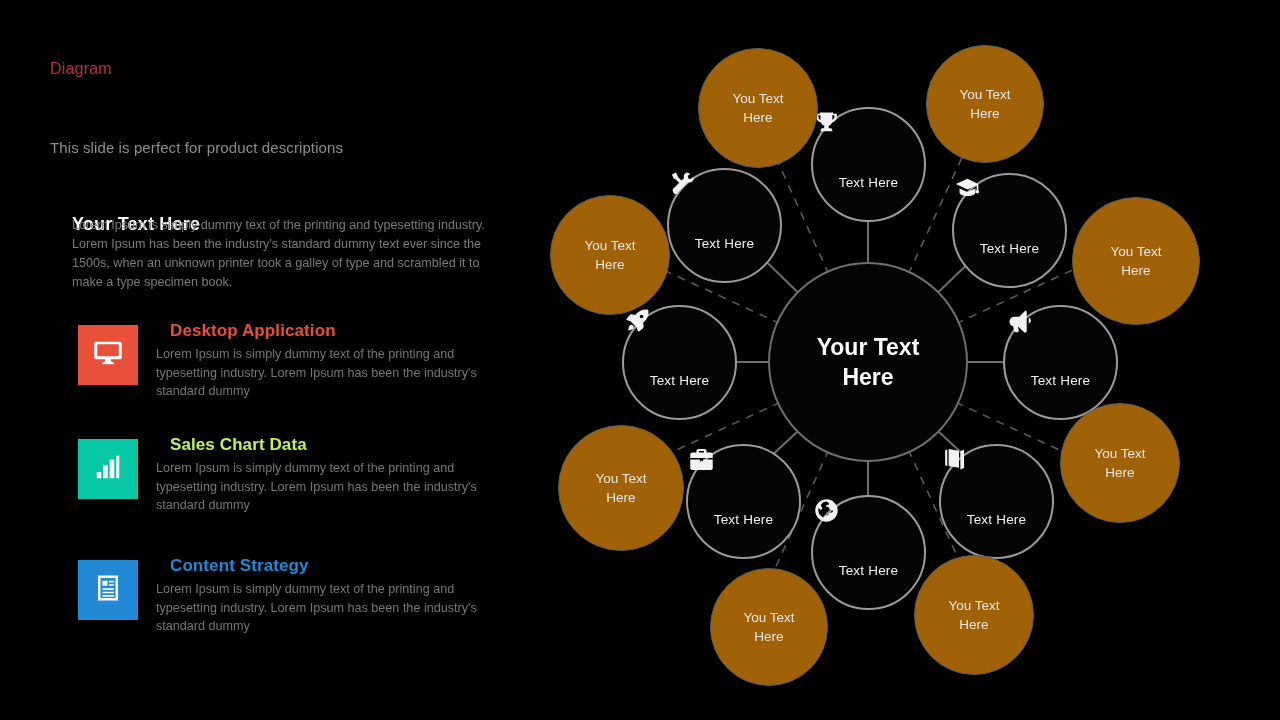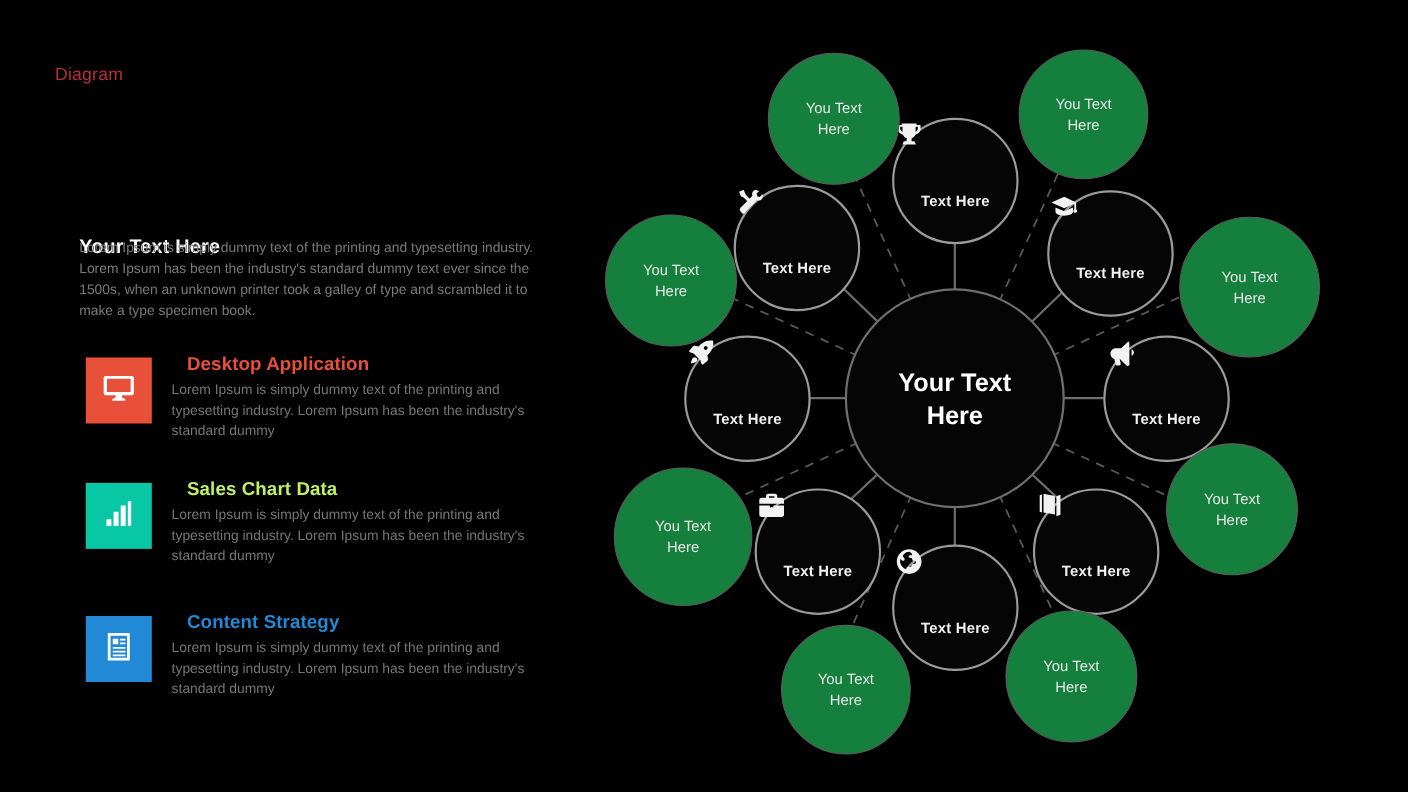--- a/index.html
+++ b/index.html
@@ -69,38 +69,39 @@
     font-size:23px; font-weight:700; color:#fff; line-height:30px;
   }
 
   .inner-node {
     border-radius:50%;
     border:2px solid #9b9b9b;
     background:#050505;
   }
   .inner-node .ico { height:30px; display:flex; align-items:flex-end; justify-content:center; margin-bottom:6px; }
   .inner-node .ico svg { width:27px; height:27px; fill:#f2f2f2; }
-  .inner-node .n-label { font-size:13.5px; color:#f0f0f0; font-weight:700; letter-spacing:.2px; }
+  .inner-node .n-label { font-size:13.5px; color:#f0f0f0; font-weight:400; letter-spacing:.2px; }
 
   .outer-node {
     border-radius:50%;
     border:1.5px solid #5c5c5c;
-    background:#15803d;
+    background:#a16207;
     justify-content:center;
   }
   .outer-node .o-label { font-size:13.5px; color:#e6e6e6; line-height:19px; font-weight:400; }
 </style>
 </head>
 <body>
 
 <div class="slide">
 
   <div class="left-panel">
 
     <div class="kicker">Diagram</div>
+    <div class="subtitle">This slide is perfect for product descriptions</div>
 
     <div class="section-head">Your  Text Here</div>
     <div class="section-body">Lorem Ipsum is simply dummy text of the printing and typesetting industry. Lorem Ipsum has been the industry's standard dummy text ever since the 1500s, when an unknown printer took a galley of type and scrambled it to make a type specimen book.</div>
 
     <div class="feature" style="top:325px;">
       <div class="badge" style="background:#E8503A;">
         <span>
           <svg viewBox="0 0 24 24">
               <path d="M2.5 3h19c.83 0 1.5.67 1.5 1.5v11c0 .83-.67 1.5-1.5 1.5h-7.2v1.6l2.4 1.1v1.3H7.3v-1.3l2.4-1.1V17H2.5c-.83 0-1.5-.67-1.5-1.5v-11C1 3.67 1.67 3 2.5 3zm.9 2v9.6h17.2V5H3.4z"></path>
             </svg>

